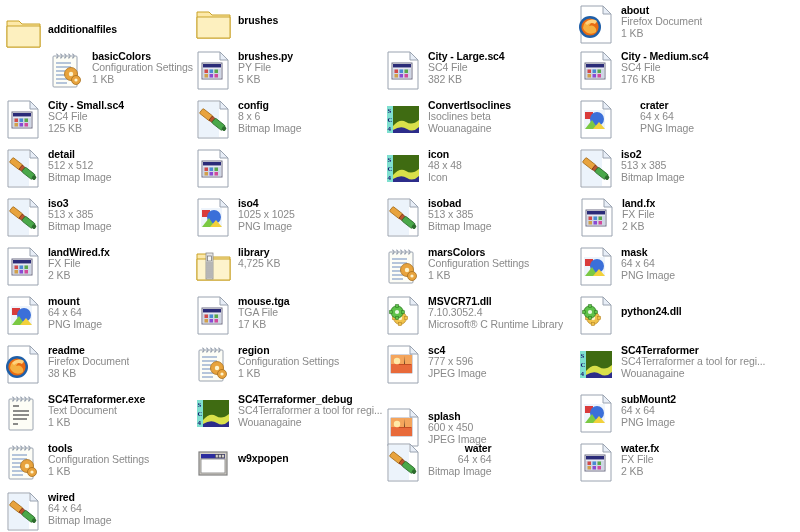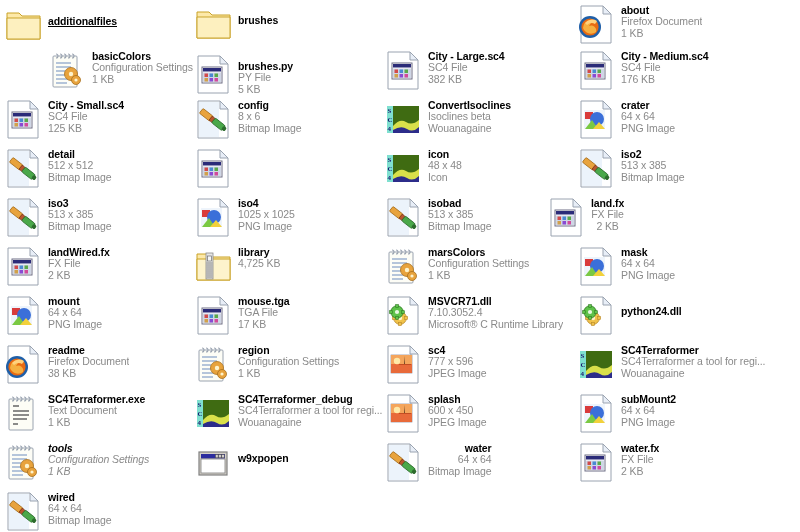--- a/index.html
+++ b/index.html
@@ -45,21 +45,21 @@
     color:#8a8a8a;
     line-height:11.5px;
     letter-spacing:-0.1px;
   }
   .only-name{padding-top:11px;}
 </style>
 </head>
 <body>
 
 <div id="explorer-view">
-    <div class="file-item" style="left: 5px; top: 4px; text-decoration: underline;">
+    <div class="file-item" style="left: 5px; top: 12px;">
       <div class="icon-wrap">
         <svg width="38" height="40" viewBox="0 0 38 40">
           <path d="M2 7 h12 l3 3 h18 v23 h-33 z" fill="#fde9a9" stroke="#c9a227" stroke-width="1"></path>
           <path d="M2 12 h33 v21 h-33 z" fill="#fdf3cc" stroke="#c9a227" stroke-width="1"></path>
           <path d="M3 13 h31 v19 h-31 z" fill="#fdf0bf" stroke="none"></path>
         </svg>
       </div>
       <div class="labels only-name">
         <div class="fname">additionalfiles</div>
       </div>
@@ -245,21 +245,21 @@
             <line x1="8" y1="30" x2="13" y2="30"></line>
           </g>
         </svg>
       </div>
       <div class="labels">
         <div class="fname">SC4Terraformer.exe</div>
         <div class="fmeta">Text Document</div>
         <div class="fmeta">1 KB</div>
       </div>
     </div>
-    <div class="file-item" style="left: 5px; top: 441px; font-style: italic;">
+    <div class="file-item" style="left: 5px; top: 441px;">
       <div class="icon-wrap">
         <svg width="38" height="40" viewBox="0 0 38 40">
           <rect x="4" y="5" width="24" height="31" rx="1" fill="#fdfdf6" stroke="#9aa3b0" stroke-width="1"></rect>
           <g stroke="#9aa3b0" stroke-width="1.1" fill="none">
             <path d="M7 3 a2 2 0 0 1 0 4"></path>
             <path d="M11 3 a2 2 0 0 1 0 4"></path>
             <path d="M15 3 a2 2 0 0 1 0 4"></path>
             <path d="M19 3 a2 2 0 0 1 0 4"></path>
             <path d="M23 3 a2 2 0 0 1 0 4"></path>
           </g>
@@ -310,21 +310,21 @@
         <svg width="38" height="40" viewBox="0 0 38 40">
           <path d="M2 7 h12 l3 3 h18 v23 h-33 z" fill="#fde9a9" stroke="#c9a227" stroke-width="1"></path>
           <path d="M2 12 h33 v21 h-33 z" fill="#fdf3cc" stroke="#c9a227" stroke-width="1"></path>
           <path d="M3 13 h31 v19 h-31 z" fill="#fdf0bf" stroke="none"></path>
         </svg>
       </div>
       <div class="labels only-name">
         <div class="fname">brushes</div>
       </div>
     </div>
-    <div class="file-item" style="left: 195px; top: 49px; align-items: flex-end;">
+    <div class="file-item" style="left: 195px; top: 49px;">
       <div class="icon-wrap">
         <svg width="38" height="40" viewBox="0 0 38 40">
           <path d="M3 1 h22 l8 8 v29 h-30 z" fill="#ffffff" stroke="#9aa3b0" stroke-width="1"></path>
           <path d="M25 1 l8 8 h-8 z" fill="#e8eef7" stroke="#9aa3b0" stroke-width="1"></path>
           <rect x="7" y="12" width="20" height="16" fill="#ffffff" stroke="#6f6f86" stroke-width="1"></rect>
           <rect x="8" y="13" width="18" height="3.5" fill="#2b2b78"></rect>
           <g fill="#cfd6e6">
             <rect x="8" y="17.5" width="18" height="9.5"></rect>
           </g>
           <g>
@@ -678,21 +678,21 @@
           <path d="M19 11 l1 9 l-1 0 z" fill="#5a3a20"></path>
           <path d="M14 19 h12 v1 h-12 z" fill="#c44d22"></path>
         </svg>
       </div>
       <div class="labels">
         <div class="fname">sc4</div>
         <div class="fmeta">777 x 596</div>
         <div class="fmeta">JPEG Image</div>
       </div>
     </div>
-    <div class="file-item" style="left: 385px; top: 392px;">
+    <div class="file-item" style="left: 385px; top: 404px; align-items: center;">
       <div class="icon-wrap">
         <svg width="38" height="40" viewBox="0 0 38 40">
           <path d="M3 1 h22 l8 8 v29 h-30 z" fill="#ffffff" stroke="#9aa3b0" stroke-width="1"></path>
           <path d="M25 1 l8 8 h-8 z" fill="#e8eef7" stroke="#9aa3b0" stroke-width="1"></path>
           <rect x="6" y="10" width="21" height="18" fill="#8fd0f0" stroke="#6f6f86" stroke-width="0.6"></rect>
           <rect x="6" y="19" width="21" height="9" fill="#e86a3a"></rect>
           <rect x="6" y="10" width="21" height="9" fill="#f4a55c"></rect>
           <circle cx="12" cy="16" r="3.2" fill="#ffe9a8"></circle>
           <path d="M19 11 l1 9 l-1 0 z" fill="#5a3a20"></path>
           <path d="M14 19 h12 v1 h-12 z" fill="#c44d22"></path>
@@ -762,21 +762,21 @@
             <rect x="19.5" y="23" width="3.5" height="3.5" fill="#d24a9a"></rect>
           </g>
         </svg>
       </div>
       <div class="labels">
         <div class="fname">City - Medium.sc4</div>
         <div class="fmeta">SC4 File</div>
         <div class="fmeta">176 KB</div>
       </div>
     </div>
-    <div class="file-item" style="left: 578px; top: 98px;">
+    <div class="file-item" style="left: 578px; top: 98px; gap: 19px;">
       <div class="icon-wrap">
         <svg width="38" height="40" viewBox="0 0 38 40">
           <path d="M3 1 h22 l8 8 v29 h-30 z" fill="#ffffff" stroke="#9aa3b0" stroke-width="1"></path>
           <path d="M25 1 l8 8 h-8 z" fill="#e8eef7" stroke="#9aa3b0" stroke-width="1"></path>
           <rect x="6" y="10" width="21" height="19" fill="#eef4fb"></rect>
           <rect x="7" y="12" width="8" height="7" fill="#d93b3b"></rect>
           <circle cx="19" cy="19" r="7" fill="#3b6fd9"></circle>
           <path d="M7 29 l7 -9 l6 9 z" fill="#7ac943"></path>
           <path d="M15 29 l6 -7 l6 7 z" fill="#f2d13b"></path>
         </svg>
@@ -800,21 +800,21 @@
             <rect x="30" y="17.8" width="4" height="4.4" rx="1.5" fill="#2d6b2d"></rect>
           </g>
         </svg>
       </div>
       <div class="labels">
         <div class="fname">iso2</div>
         <div class="fmeta">513 x 385</div>
         <div class="fmeta">Bitmap Image</div>
       </div>
     </div>
-    <div class="file-item" style="left: 548px; top: 196px; text-align: center;">
+    <div class="file-item" style="left: 579px; top: 196px;">
       <div class="icon-wrap">
         <svg width="38" height="40" viewBox="0 0 38 40">
           <path d="M3 1 h22 l8 8 v29 h-30 z" fill="#ffffff" stroke="#9aa3b0" stroke-width="1"></path>
           <path d="M25 1 l8 8 h-8 z" fill="#e8eef7" stroke="#9aa3b0" stroke-width="1"></path>
           <rect x="7" y="12" width="20" height="16" fill="#ffffff" stroke="#6f6f86" stroke-width="1"></rect>
           <rect x="8" y="13" width="18" height="3.5" fill="#2b2b78"></rect>
           <g fill="#cfd6e6">
             <rect x="8" y="17.5" width="18" height="9.5"></rect>
           </g>
           <g>

